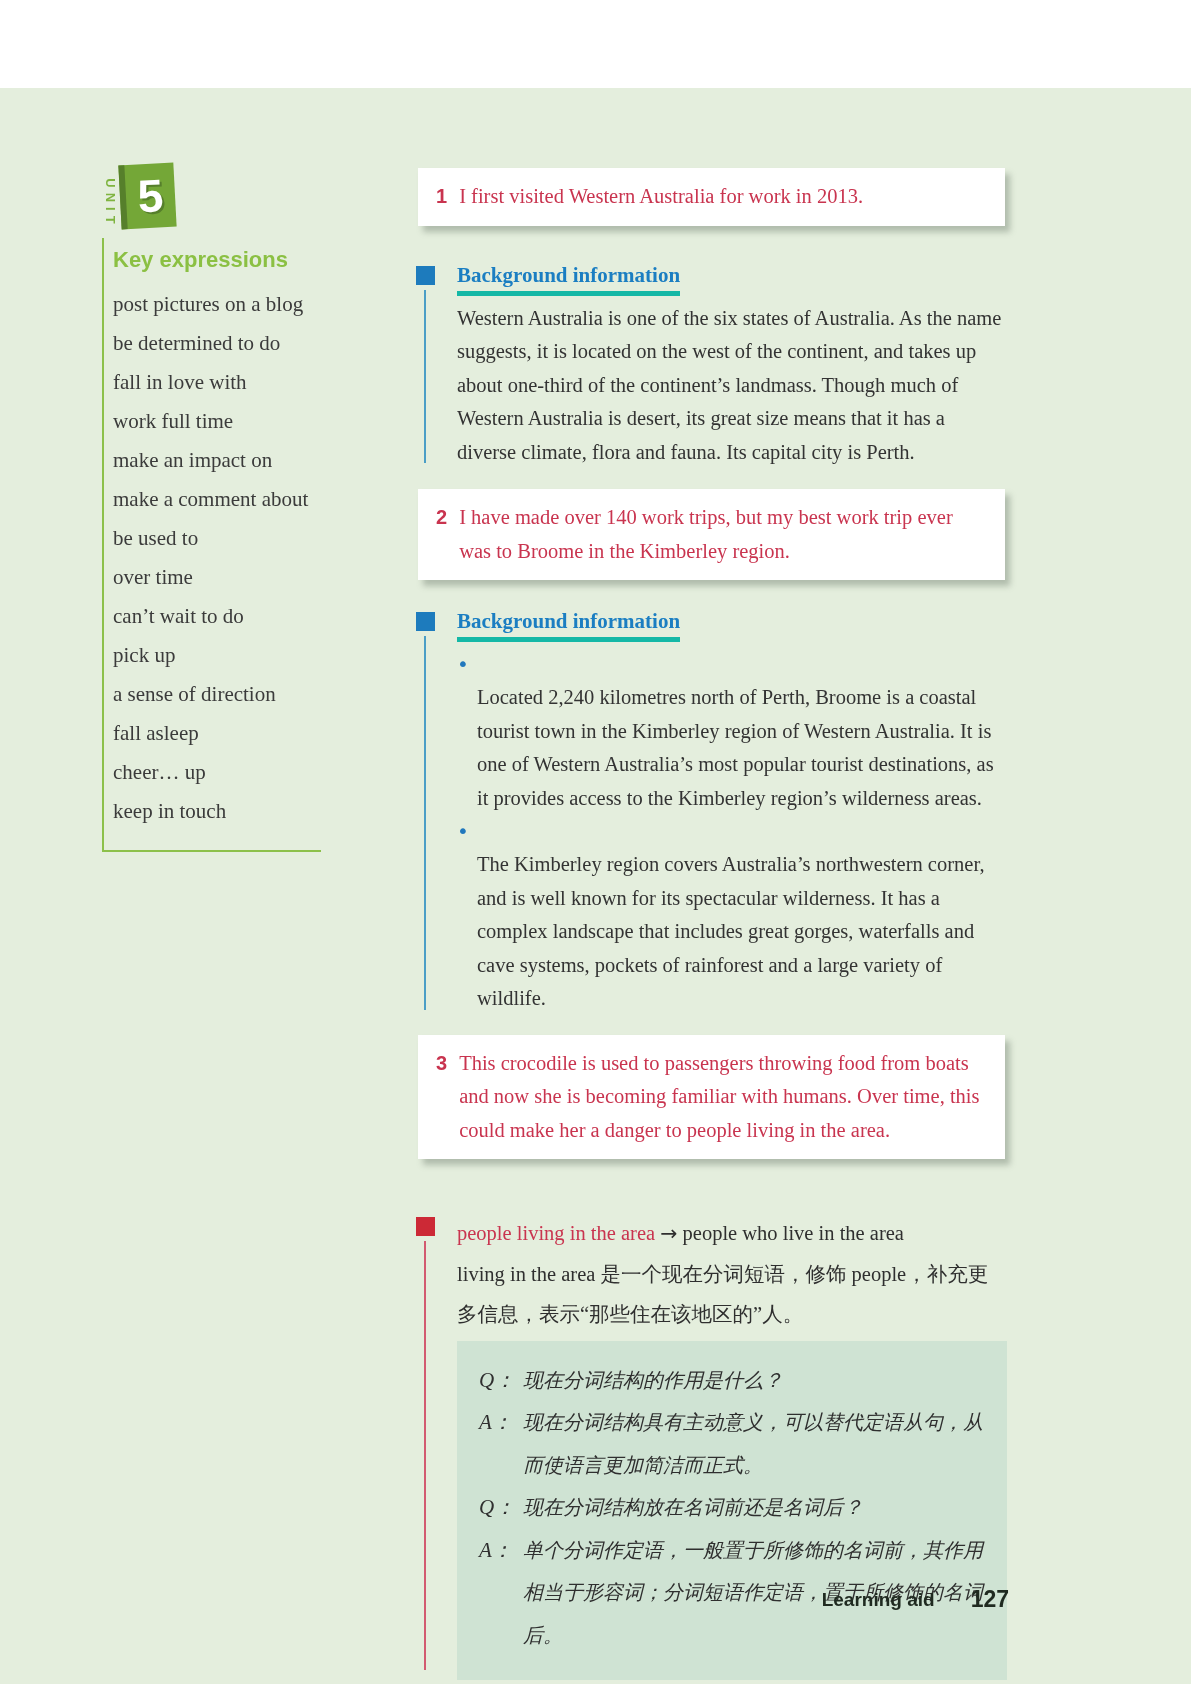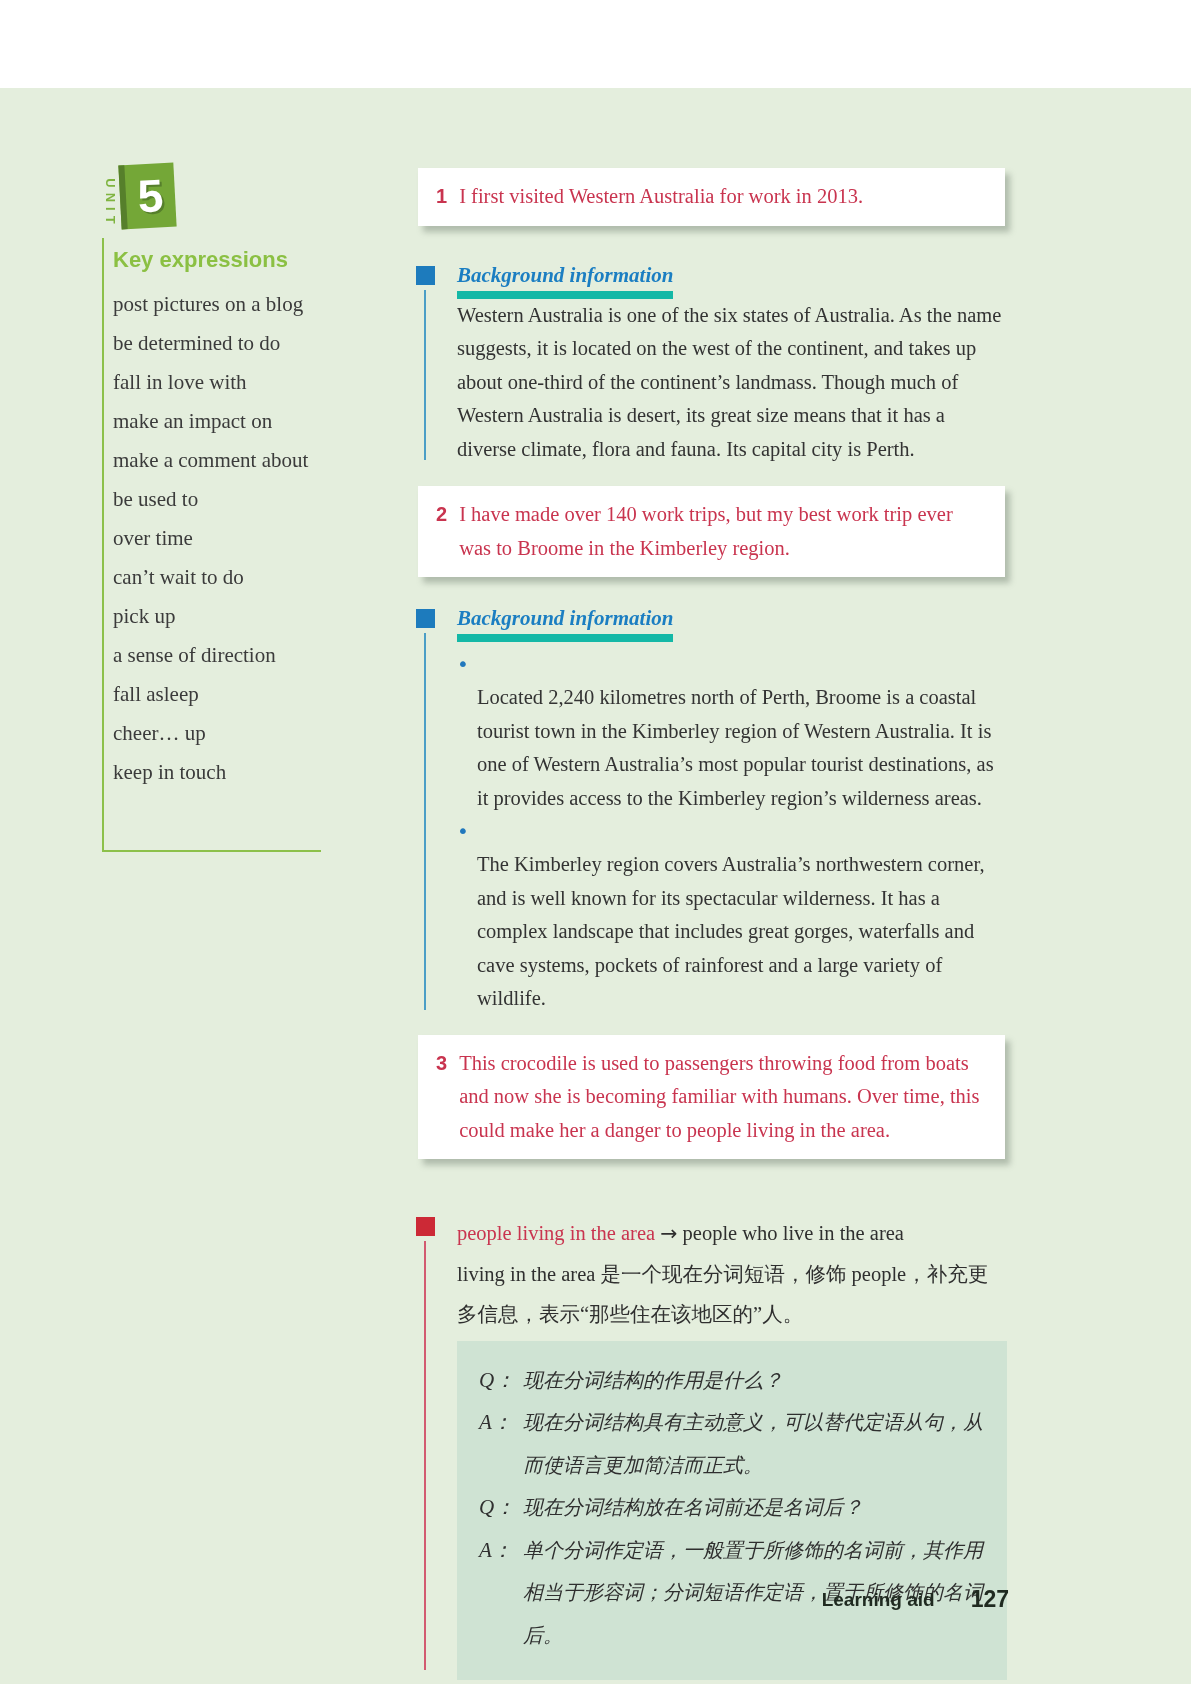--- a/index.html
+++ b/index.html
@@ -67,23 +67,23 @@
   .marker-sq{position:absolute;left:-2px;top:4px;width:19px;height:19px;}
   .blue-sq{background:#1d7bbd;}
   .red-sq{background:#cc2936;}
   .vline{position:absolute;left:6px;width:2px;}
   .blue-line{background:#4b9ec6;top:28px;bottom:6px;}
   .red-line{background:#d25a70;top:28px;bottom:10px;}
 
   .bg-heading{
     display:inline-block;
     font-size:21px;font-weight:bold;color:#1b7ec2;
-    line-height:26px;border-bottom:8px solid #14b8a6;padding-bottom:3px;font-style:italic;
-  }
-  .bg-paragraph{font-size:20.5px;line-height:33.5px;color:#333333;}
+    line-height:26px;border-bottom:5px solid #14b8a6;padding-bottom:3px;
+  }
+  .bg-paragraph{margin-top:6px;font-size:20.5px;line-height:33.5px;color:#333333;}
 
   .bg-bullets{margin-top:6px;}
   .bullet-row{display:flex;align-items:flex-start;}
   .bullet-dot{
     flex:0 0 20px;color:#2178bd;font-size:20px;line-height:33.5px;
     font-family:"DejaVu Sans",sans-serif;
   }
   .bullet-text{flex:1;font-size:20.5px;line-height:33.5px;color:#333333;margin-top:33px;}
 
   .margin-t36{margin-top:36px;}
@@ -130,20 +130,21 @@
     <span>5</span>
   </div>
 </div>
 
 <div class="sidebar">
   <div class="sidebar-title">Key expressions</div>
   <div class="sidebar-list">
     <div class="sidebar-item">post pictures on a blog</div>
     <div class="sidebar-item">be determined to do</div>
     <div class="sidebar-item">fall in love with</div>
+    <div class="sidebar-item">work full time</div>
     <div class="sidebar-item">make an impact on</div>
     <div class="sidebar-item">make a comment about</div>
     <div class="sidebar-item">be used to</div>
     <div class="sidebar-item">over time</div>
     <div class="sidebar-item">can’t wait to do</div>
     <div class="sidebar-item">pick up</div>
     <div class="sidebar-item">a sense of direction</div>
     <div class="sidebar-item">fall asleep</div>
     <div class="sidebar-item">cheer… up</div>
     <div class="sidebar-item">keep in touch</div>

